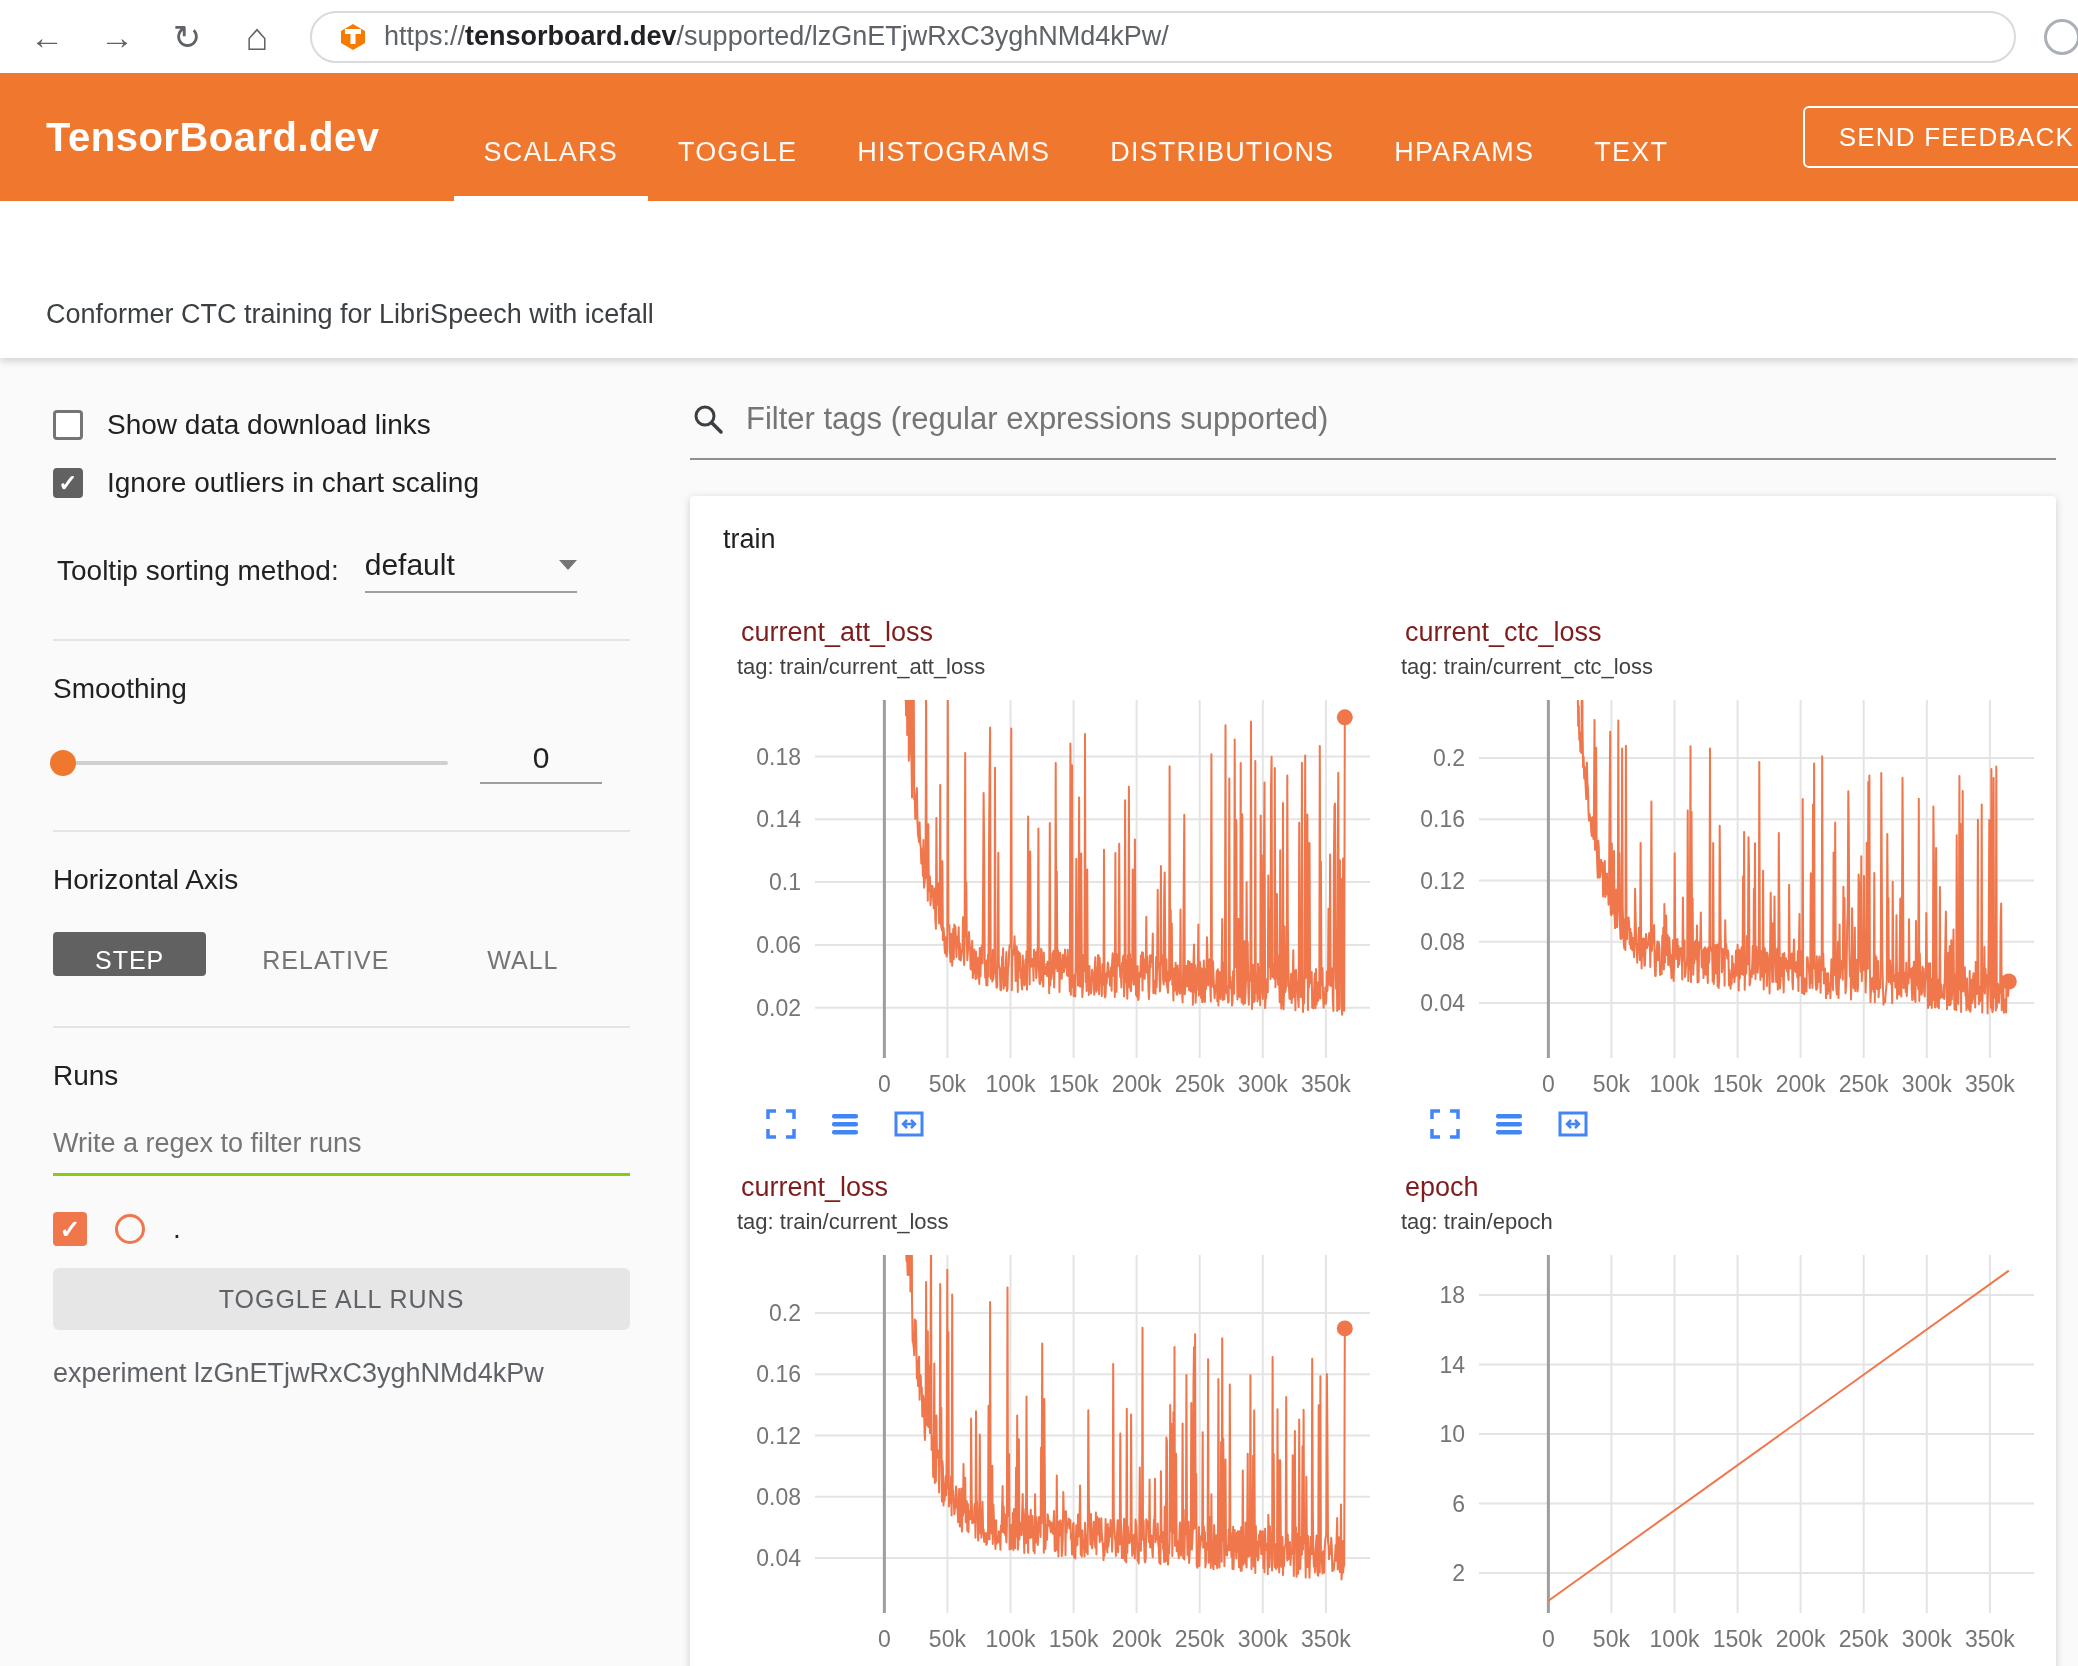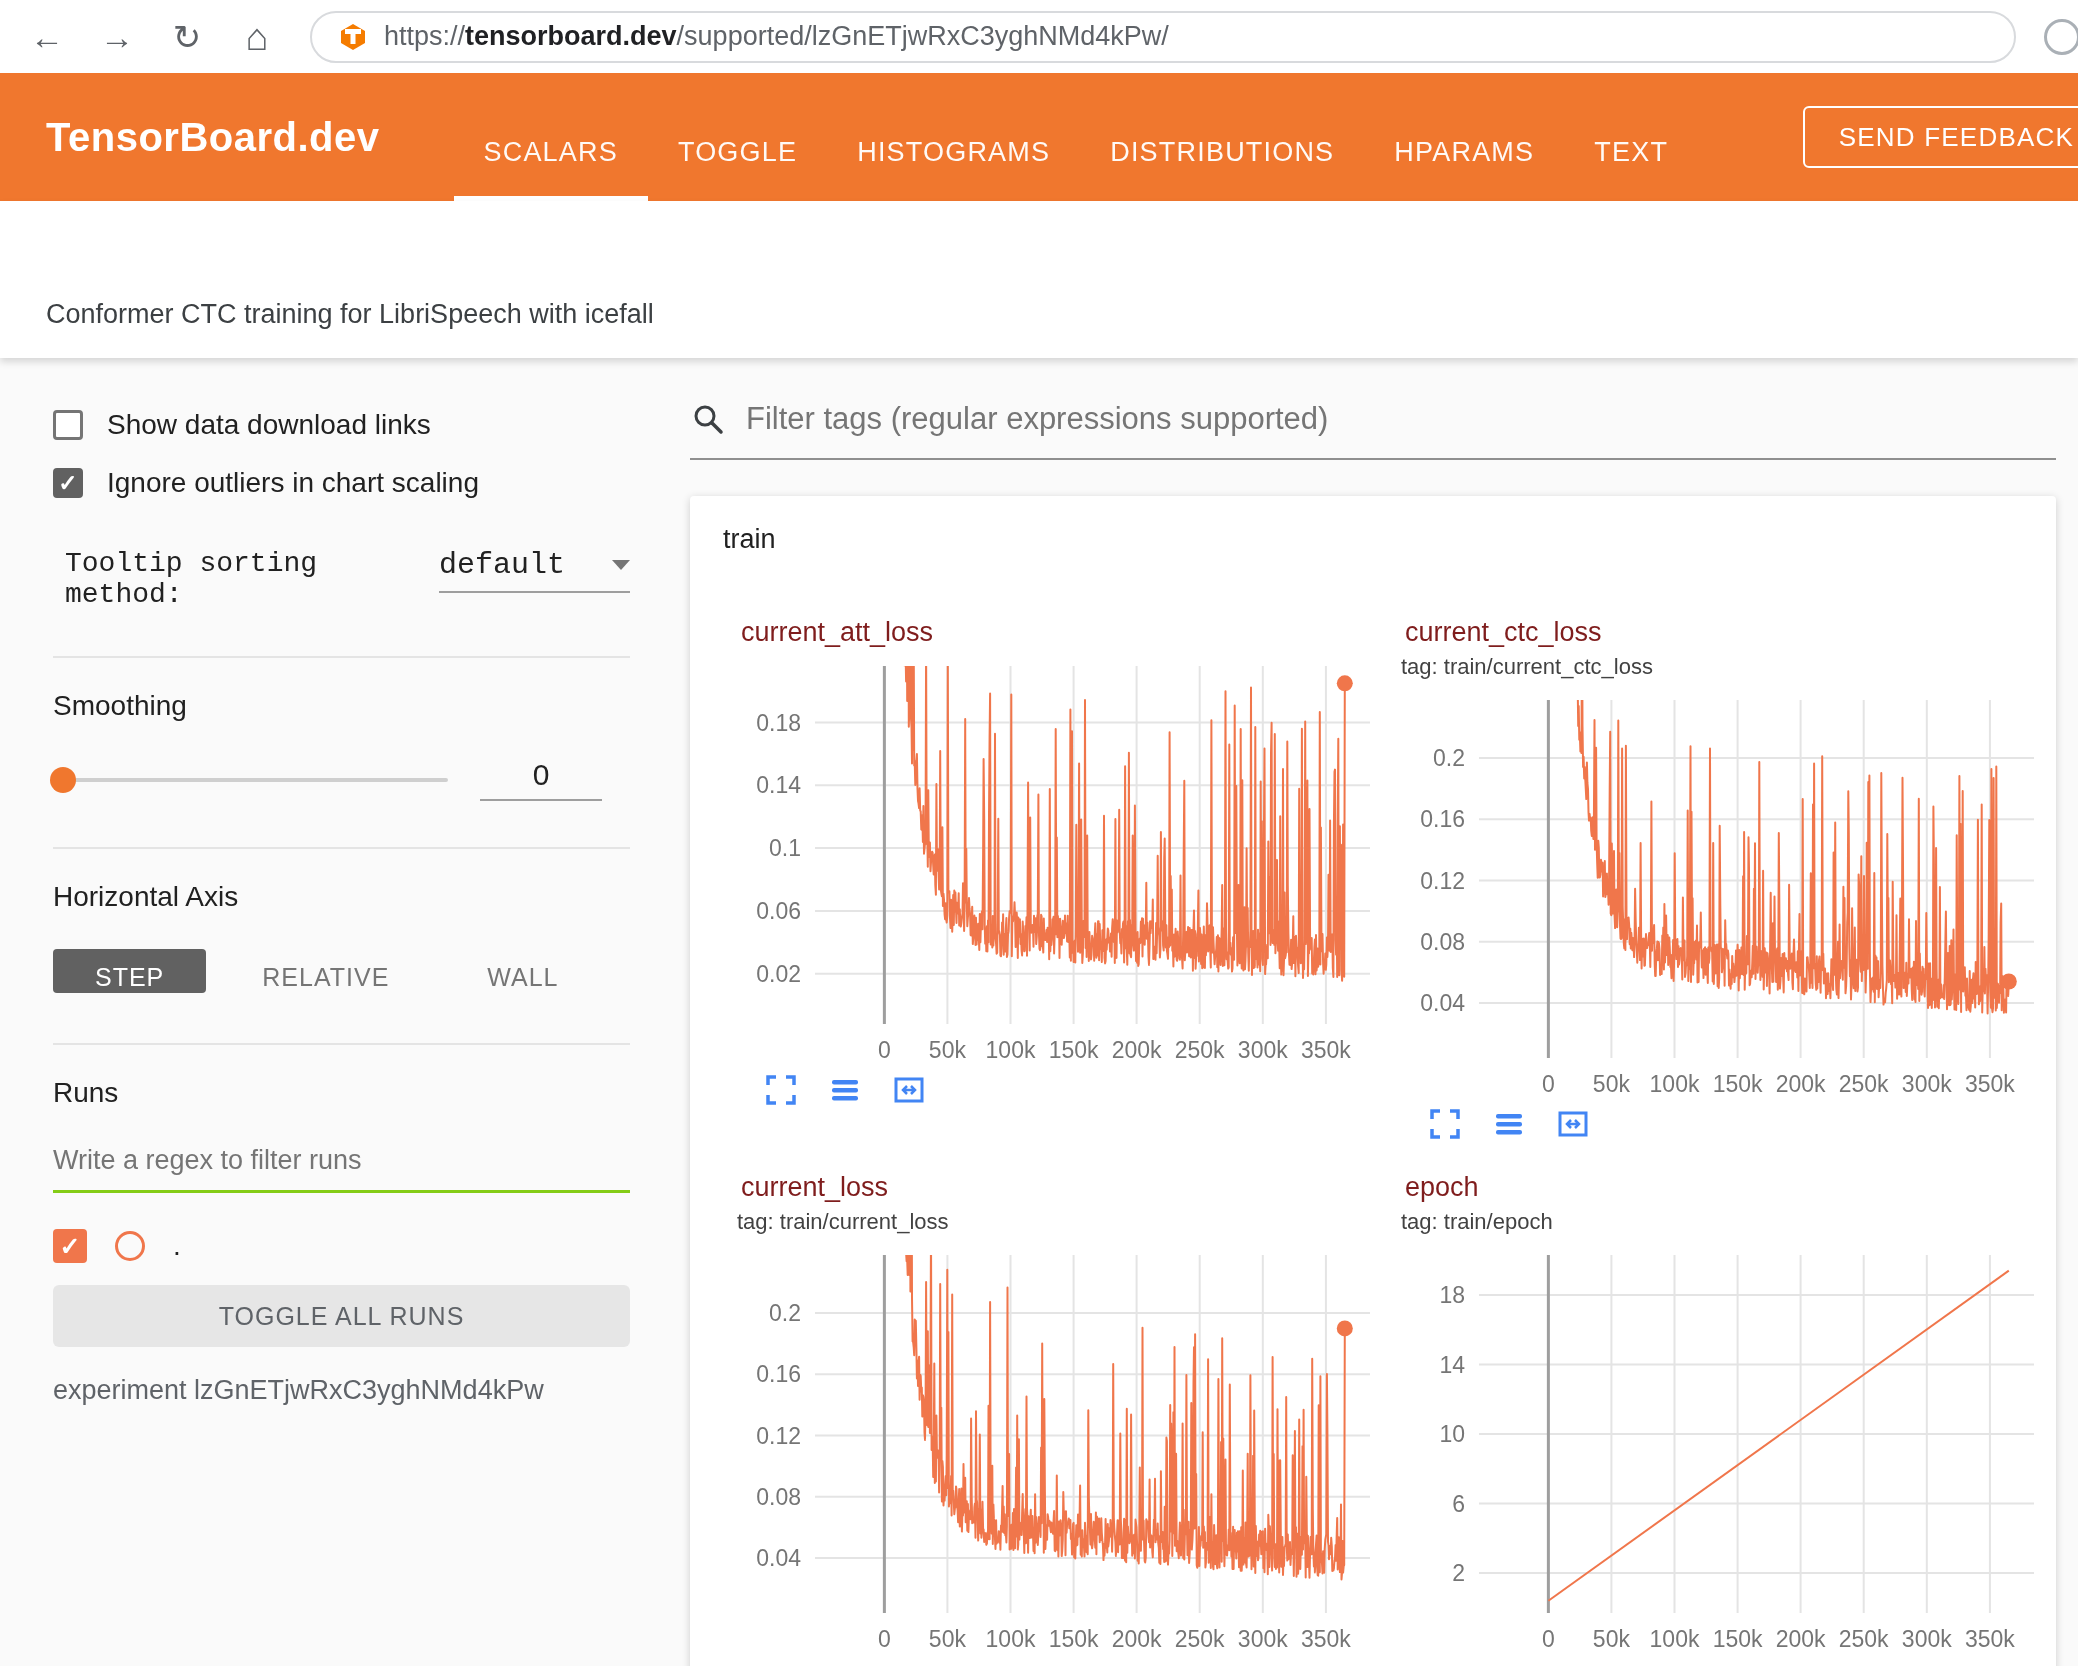--- a/index.html
+++ b/index.html
@@ -61,21 +61,21 @@
   .sidebar { width:663px; flex:none; padding:46px 33px 0 53px; }
   .check-row { display:flex; align-items:center; gap:24px; height:42px; margin-bottom:16px; }
   .checkbox {
     width:30px; height:30px; border:3px solid #757575; border-radius:4px; background:#fff;
     display:flex; align-items:center; justify-content:center; flex:none; cursor:pointer;
   }
   .checkbox.checked { background:#616161; border-color:#616161; }
   .checkbox.checked::after { content:"✓"; color:#fff; font-size:23px; font-weight:700; }
   .check-label { font-size:28px; color:#212121; }
 
-  .tooltip-row { display:flex; align-items:flex-start; margin:44px 0 46px 12px;font-family:Liberation Mono, monospace; }
+  .tooltip-row { display:flex; align-items:center; margin:44px 0 46px 4px; }
   .tooltip-label { font-size:28px; margin-right:26px; }
   .dropdown {
     display:inline-flex; align-items:center; justify-content:space-between; width:212px;
     border-bottom:2px solid #9e9e9e; padding-bottom:9px; font-size:30px; cursor:pointer;
   }
   .dd-arrow { width:0; height:0; border-left:9px solid transparent; border-right:9px solid transparent; border-top:10px solid #757575; }
 
   .divider { height:2px; background:#e4e4e4; margin-bottom:32px; }
   .section-label { font-size:28px; margin-bottom:36px; }
 
@@ -238,20 +238,21 @@
       <input class="filter-input" type="text" placeholder="Filter tags (regular expressions supported)" style="">
     </div>
 
     <div class="card">
       <div class="card-section-label">train</div>
 
       <div class="charts-grid">
 
         <div class="chart-cell">
           <h3 class="chart-title">current_att_loss</h3>
+          <div class="chart-tag">tag: train/current_att_loss</div>
           <div class="chart-canvas"><svg width="650" height="412" xmlns="http://www.w3.org/2000/svg">
                 <line x1="80" x2="635" y1="319.8" y2="319.8" stroke="#e4e4e4" stroke-width="2"></line>
                 <text x="66" y="327.8" text-anchor="end" font-size="23" fill="#757575">0.02</text>
                 <line x1="80" x2="635" y1="256.9" y2="256.9" stroke="#e4e4e4" stroke-width="2"></line>
                 <text x="66" y="264.9" text-anchor="end" font-size="23" fill="#757575">0.06</text>
                 <line x1="80" x2="635" y1="194.1" y2="194.1" stroke="#e4e4e4" stroke-width="2"></line>
                 <text x="66" y="202.1" text-anchor="end" font-size="23" fill="#757575">0.1</text>
                 <line x1="80" x2="635" y1="131.3" y2="131.3" stroke="#e4e4e4" stroke-width="2"></line>
                 <text x="66" y="139.3" text-anchor="end" font-size="23" fill="#757575">0.14</text>
                 <line x1="80" x2="635" y1="68.5" y2="68.5" stroke="#e4e4e4" stroke-width="2"></line>

